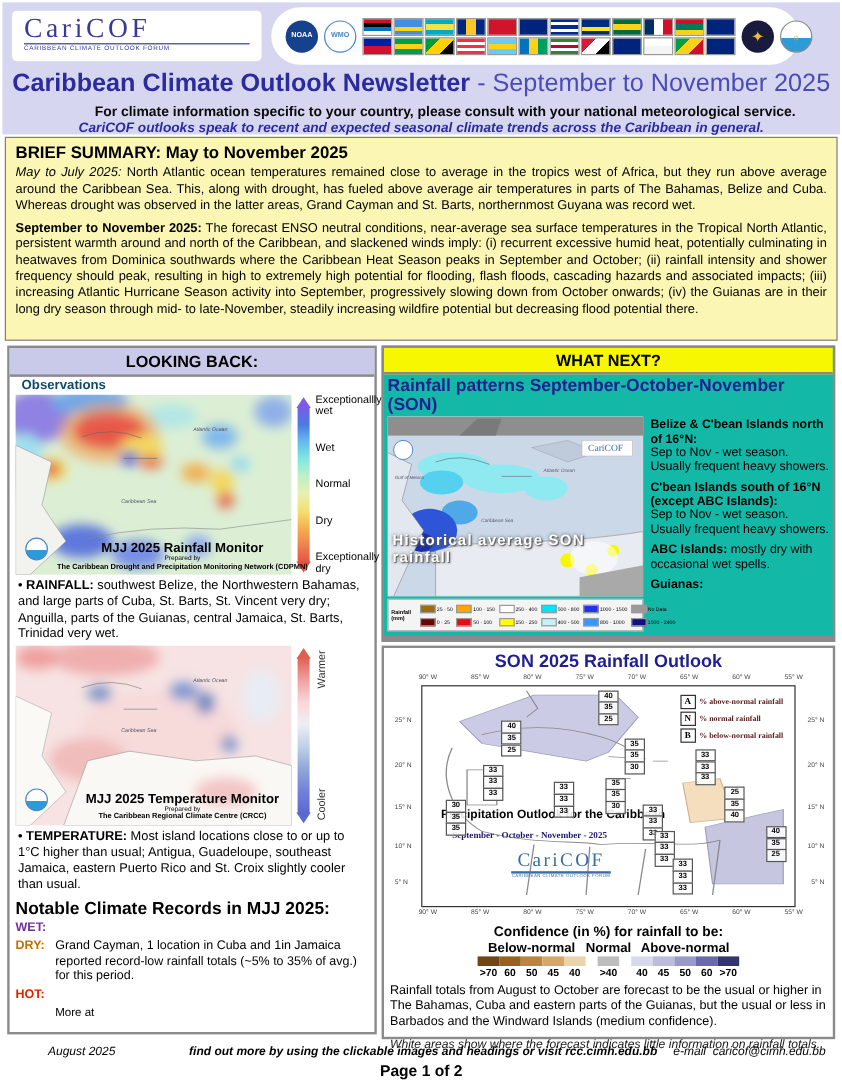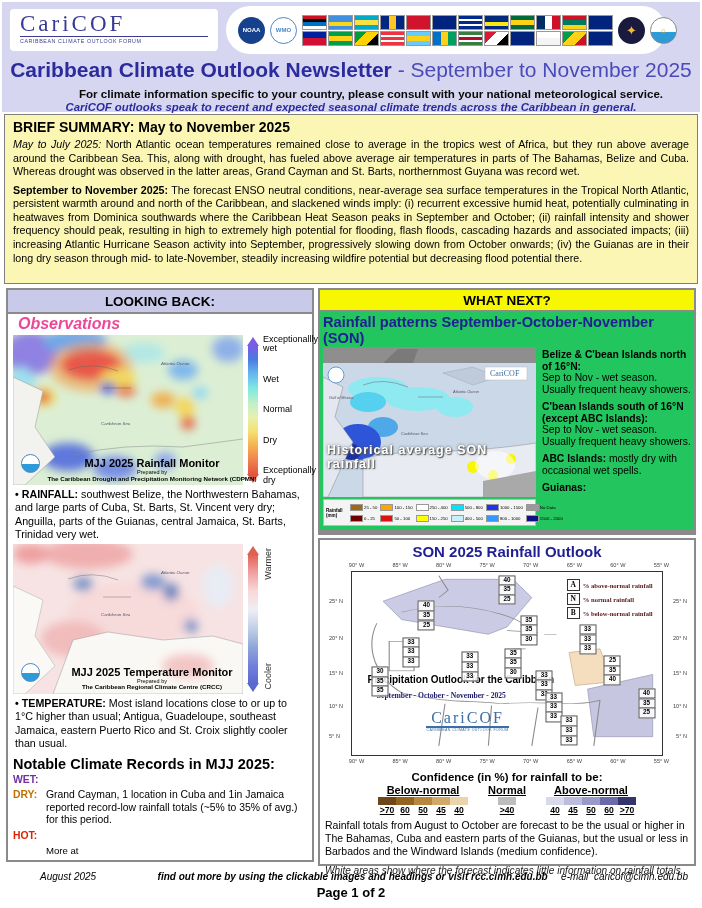--- a/index.html
+++ b/index.html
@@ -37,21 +37,21 @@
   .ilead{font-style:italic;}
   .blead{font-weight:bold;}
 
   
   .lbox{position:absolute;left:6px;top:288px;width:308px;height:574px;border:2px solid #8A8A8A;
         background:#fff;box-sizing:border-box;}
   .lhead{height:22px;background:#C9C9E9;display:flex;align-items:center;justify-content:center;
          font-weight:bold;font-size:13.5px;border-bottom:2px solid #8A8A8A;}
   .lcontent{padding:1px 5px;}
   .season-h{color:#1F1F93;font-size:15px;font-weight:bold;margin:2px 0 0;}
-  .obs-h{color:#ec4899;font-size:16px;font-weight:bold;margin:0 0 2px 5px;font-style:italic;}
+  .obs-h{color:#0c4a6e;font-size:11px;font-weight:bold;margin:0 0 2px 5px;}
   .mapwrap{position:relative;width:296px;height:150px;margin:0 auto;}
   .mapsvg{position:absolute;left:0;top:0;}
   .scalecol{position:absolute;right:0;top:0;width:64px;height:150px;}
   .scalebar{position:absolute;left:3px;top:10px;width:10px;height:130px;}
   .rainbar{background:linear-gradient(to bottom,#7B5CE6,#4A7BE0,#66B8F0,#7FE8E0,#BFEFC8,#E8F0B0,#F5E070,#F5B050,#F08050,#E05540);}
   .tempbar{background:linear-gradient(to bottom,#E06050,#F0A0A0,#F8D8D8,#EEEEF4,#C0D0E8,#90A8D8,#7280DC,#5A68D0);}
   .arrow-up{position:absolute;left:-1px;top:-8px;width:0;height:0;border-left:6px solid transparent;
             border-right:6px solid transparent;border-bottom:9px solid #7B5CE6;}
   .arrow-dn{position:absolute;left:-1px;bottom:-8px;width:0;height:0;border-left:6px solid transparent;
             border-right:6px solid transparent;border-top:9px solid #E05540;}
@@ -70,21 +70,21 @@
   .bullet{font-size:10.7px;line-height:1.26;margin:3px 2px 2px;}
   .bullet .bl{font-weight:bold;}
   .bullet .bl::before{content:"• ";}
   .rech{font-size:14.5px;font-weight:bold;margin:5px 0 2px;}
   .rec{display:flex;font-size:10.4px;line-height:1.2;margin-bottom:3px;}
   .rec .lab{font-weight:bold;width:33px;flex:none;}
   .more{font-size:9.6px;margin-left:33px;}
 
   
   .rbox1{position:absolute;left:318px;top:288px;width:378px;height:247px;border:2px solid #8A8A8A;
-         border-bottom-width:5px;background:#22c55e;box-sizing:border-box;}
+         border-bottom-width:5px;background:#14b8a6;box-sizing:border-box;}
   .rhead{height:20px;background:#F7F701;display:flex;align-items:center;justify-content:center;
          font-weight:bold;font-size:13.5px;border-bottom:2px solid #8A8A8A;}
   .son-h{color:#1F1F93;font-size:14.6px;font-weight:bold;margin:2px 3px 1px;}
   .row1{display:flex;gap:6px;padding:0 3px;}
   .histcol{width:213px;flex:none;}
   .histmap{position:relative;width:213px;height:150px;background:#CBD8E8;overflow:hidden;}
   .histlabel{position:absolute;left:4px;bottom:26px;font-size:12.5px;font-weight:bold;color:#fff;
              letter-spacing:1px;text-shadow:0 0 3px #555,1px 1px 1px #555;}
   .histlegend{width:213px;height:27px;background:#F4F4F4;border:1px solid #bbb;box-sizing:border-box;
               margin-top:2px;display:flex;align-items:center;padding:1px 2px;gap:2px;}
@@ -114,21 +114,21 @@
           font-weight:bold;font-size:7.5px;text-align:center;line-height:10px;}
   .anb .v{font-family:"Liberation Serif",serif;font-weight:bold;font-size:6.6px;color:#5A1A1A;}
   .pcap1{position:absolute;left:5%;top:56%;font-size:10px;font-weight:bold;}
   .pcap2{position:absolute;left:8%;top:65%;font-size:7.6px;font-weight:bold;color:#1A1A6E;font-family:"Liberation Serif",serif;}
   .clogo{position:absolute;left:24%;top:75%;text-align:center;}
   .clogo .w{font-family:"Liberation Serif",serif;color:#3A6EA5;font-size:16px;letter-spacing:2px;
             border-bottom:2.5px solid #3A6EA5;line-height:17px;}
   .clogo .s{font-size:3.6px;color:#3A6EA5;letter-spacing:.4px;}
   .conf{text-align:center;margin-top:2px;}
   .conf .ct{font-size:11.5px;font-weight:bold;}
-  .confrow{display:flex;justify-content:center;align-items:flex-start;gap:20px;margin-top:1px;text-decoration:underline;}
+  .confrow{display:flex;justify-content:center;align-items:flex-start;margin-top:1px;}
   .cg .gl{font-size:11px;font-weight:bold;margin-bottom:1px;}
   .cg .sw{display:flex;justify-content:center;}
   .cg .sw i{width:18px;height:8px;display:block;}
   .cg .nums{display:flex;justify-content:center;font-size:8.6px;font-weight:bold;}
   .cg .nums span{width:18px;text-align:center;}
   .outp{font-size:10.5px;line-height:1.25;margin:4px 1px 0;}
   .note{font-size:10.1px;font-style:italic;margin:7px 1px 0;color:#1a1a1a;}
 
   
   .foot{position:absolute;left:0;top:871px;width:100%;display:flex;justify-content:space-between;

